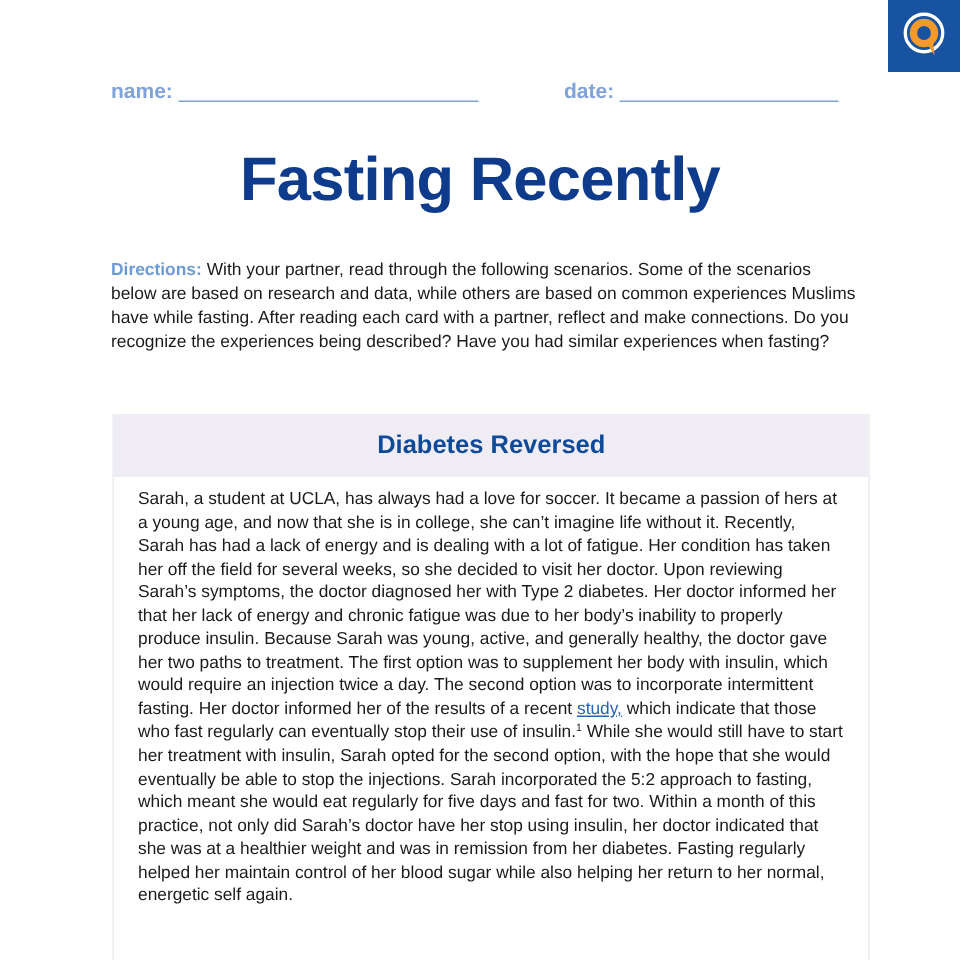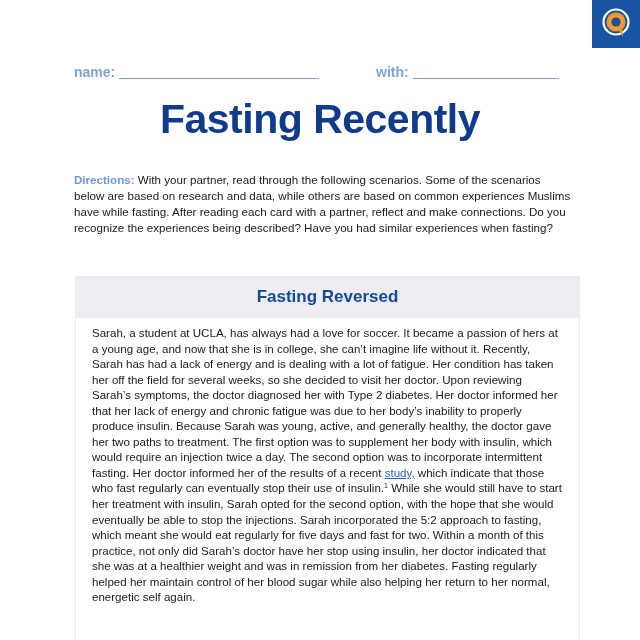--- a/index.html
+++ b/index.html
@@ -13,21 +13,21 @@
       position: absolute; left: 592px; top: 0; width: 48px; height: 48px;
       background: #1753a1;
       display: flex; align-items: center; justify-content: center;
     }
     .logo svg { width: 30px; height: 32px; }
 
     .fields {
       position: absolute; top: 52px; left: 74px; width: 500px; height: 18px;
       font-weight: bold; font-size: 14px; color: #7fa3d8;
     }
-    .field { position: absolute; top: 12px; display: flex; }
+    .field { position: absolute; top: 0; display: flex; align-items: flex-end; }
     .field .line { display: inline-block; border-bottom: 1.3px solid #7fa3d8; height: 14px; margin-left: 4px; }
     .field-name { left: 0; }
     .field-name .line { width: 200px; }
     .field-date { left: 302px; }
     .field-date .line { width: 146px; }
 
     .title {
       position: absolute; top: 96px; left: 0; width: 640px; text-align: center;
       font-size: 41px; font-weight: bold; color: #0f3b8c; letter-spacing: -0.5px;
       margin: 0;
@@ -67,29 +67,29 @@
     <path d="M17 21 L22 29 L21 19 Z" fill="#f39a2b"></path>
   </svg>
 </div>
 
 <div class="fields">
   <div class="field field-name">
     <span>name:</span>
     <span class="line"></span>
   </div>
   <div class="field field-date">
-    <span>with:</span>
+    <span>date:</span>
     <span class="line"></span>
   </div>
 </div>
 
 <h1 class="title">Fasting Recently</h1>
 
 <div class="directions">
   <span class="label">Directions:</span><span> With your partner, read through the following scenarios. Some of the scenarios below are based on research and data, while others are based on common experiences Muslims have while fasting. After reading each card with a partner, reflect and make connections. Do you recognize the experiences being described? Have you had similar experiences when fasting?</span>
 </div>
 
 <div class="card">
   <div class="card-header">
-    <span>Fasting Reversed</span>
+    <span>Diabetes Reversed</span>
   </div>
   <div class="card-body"><span>Sarah, a student at UCLA, has always had a love for soccer. It became a passion of hers at a young age, and now that she is in college, she can’t imagine life without it. Recently, Sarah has had a lack of energy and is dealing with a lot of fatigue. Her condition has taken her off the field for several weeks, so she decided to visit her doctor. Upon reviewing Sarah’s symptoms, the doctor diagnosed her with Type 2 diabetes. Her doctor informed her that her lack of energy and chronic fatigue was due to her body’s inability to properly produce insulin. Because Sarah was young, active, and generally healthy, the doctor gave her two paths to treatment. The first option was to supplement her body with insulin, which would require an injection twice a day. The second option was to incorporate intermittent fasting. Her doctor informed her of the results of a recent </span><a>study,</a><span> which indicate that those who fast regularly can eventually stop their use of insulin.</span><sup>1</sup><span> While she would still have to start her treatment with insulin, Sarah opted for the second option, with the hope that she would eventually be able to stop the injections. Sarah incorporated the 5:2 approach to fasting, which meant she would eat regularly for five days and fast for two. Within a month of this practice, not only did Sarah’s doctor have her stop using insulin, her doctor indicated that she was at a healthier weight and was in remission from her diabetes. Fasting regularly helped her maintain control of her blood sugar while also helping her return to her normal, energetic self again.</span></div>
 </div>
 
 </body></html>

